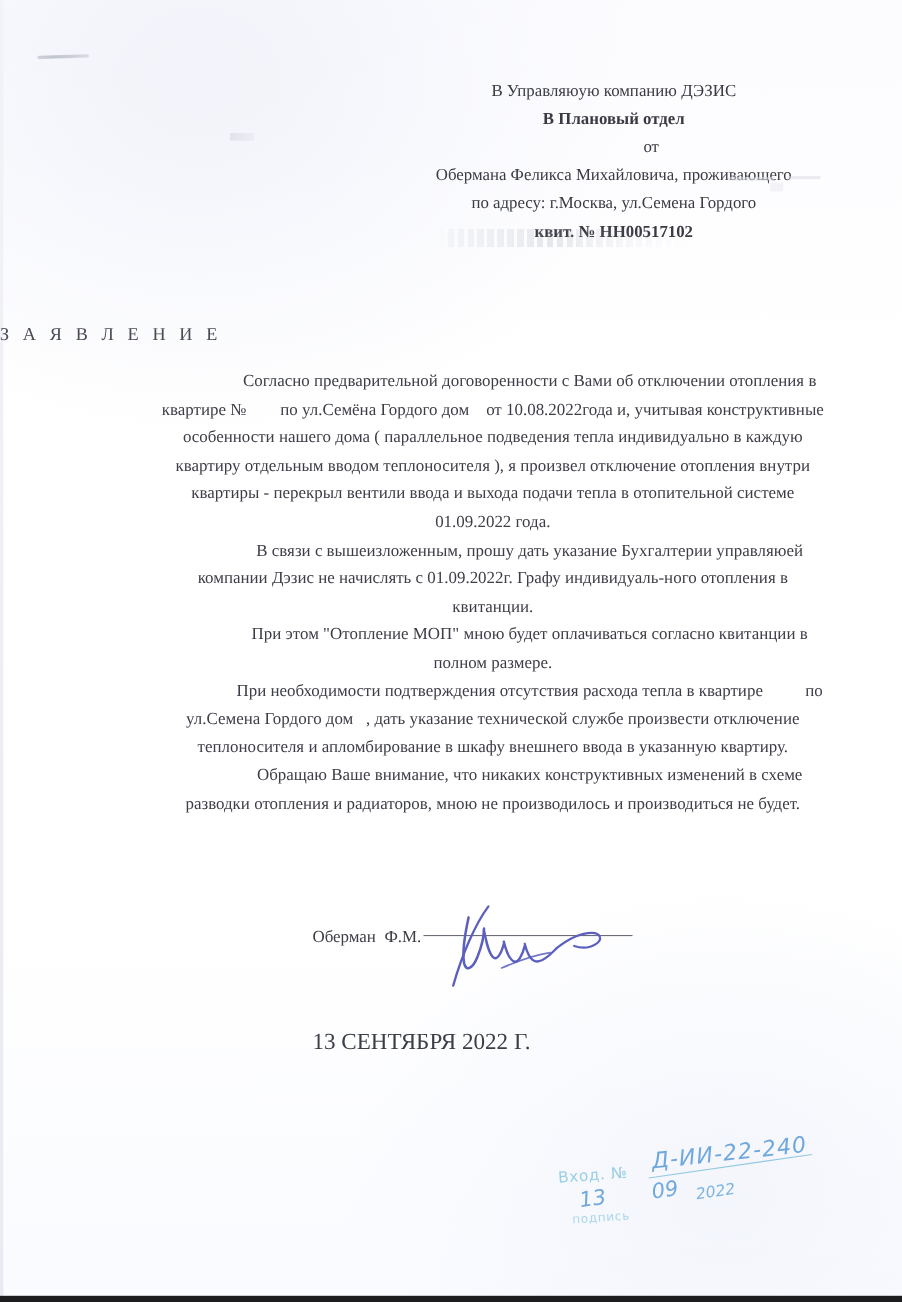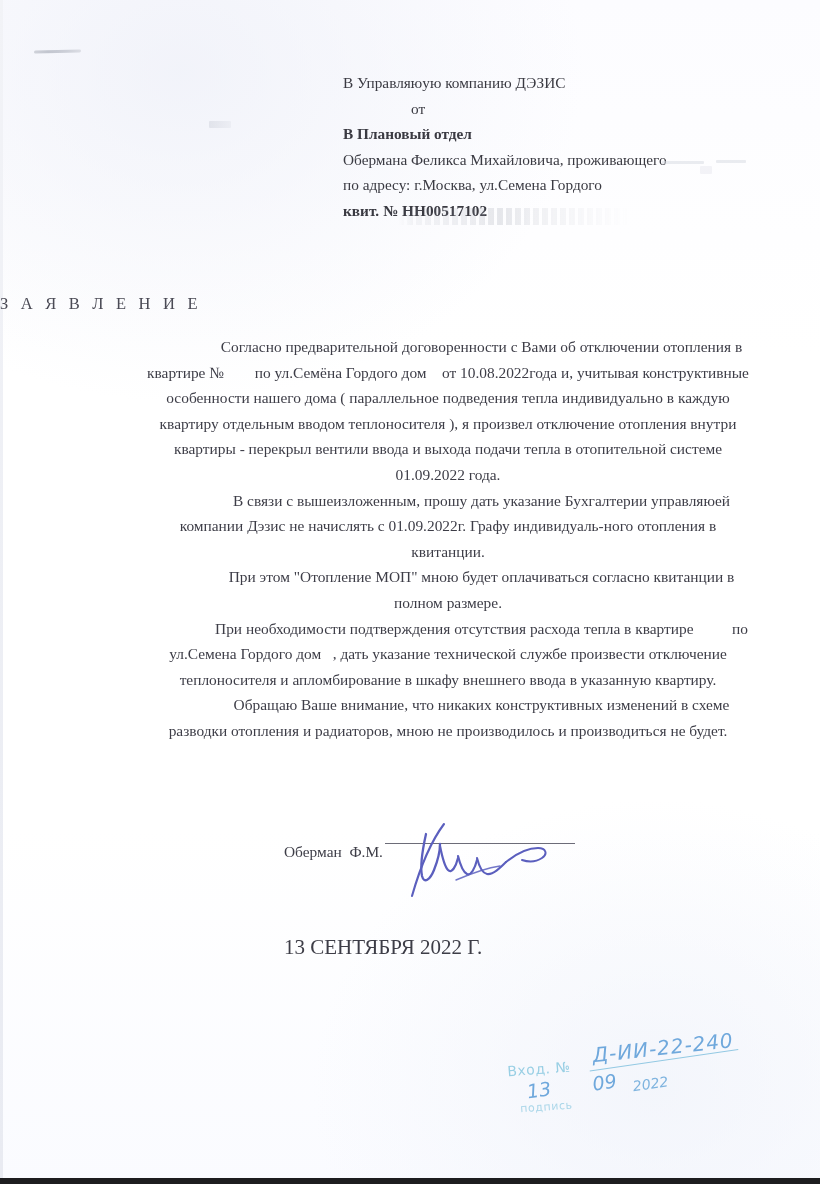--- a/index.html
+++ b/index.html
@@ -71,21 +71,21 @@
 
   
   .header-block {
     position: absolute;
     left: 343px;
     top: 70px;
     width: 430px;
     font-size: 15.3px;
     line-height: 25.5px;
   }
-  .header-block .ln { white-space: pre; }
+  .header-block .ln { white-space: pre; text-align: center; }
   .header-block .bold { font-weight: bold; }
   .header-block .indent-ot { padding-left: 68px; }
 
   
   .ghost {
     position: absolute;
     background: #d9dce4;
     opacity: .55;
     border-radius: 1px;
   }
@@ -144,21 +144,21 @@
     text-indent: 67px;
     white-space: pre-wrap;
   }
 
   
   .sig-row {
     position: absolute;
     left: 284px;
     top: 843px;
     display: flex;
-    align-items: flex-start;
+    align-items: center;
     font-size: 15.4px;
     color: #3d3d47;
   }
   .sig-name { white-space: pre; }
   .sig-rule {
     width: 190px;
     height: 0;
     border-bottom: 1.4px solid #6c6c78;
     margin-bottom: 4px;
     margin-left: 2px;
@@ -265,22 +265,22 @@
 
   <div class="paper-wash"></div>
   <div class="edge-left"></div>
   <div class="edge-bottom"></div>
 
   <div class="scan-mark"></div>
   <div class="scan-mark-2"></div>
 
   <div class="header-block">
     <div class="ln">В Управляюую компанию ДЭЗИС</div>
+    <div class="ln bold">В Плановый отдел</div>
     <div class="ln indent-ot">от</div>
-    <div class="ln bold">В Плановый отдел</div>
     <div class="ln">Обермана Феликса Михайловича, проживающего</div>
     <div class="ln">по адресу: г.Москва, ул.Семена Гордого</div>
     <div class="ln bold">квит. № НН00517102</div>
   </div>
 
   <div class="ghost g1"></div>
   <div class="ghost g2"></div>
   <div class="ghost g3"></div>
   <div class="ghost-line"></div>
 

